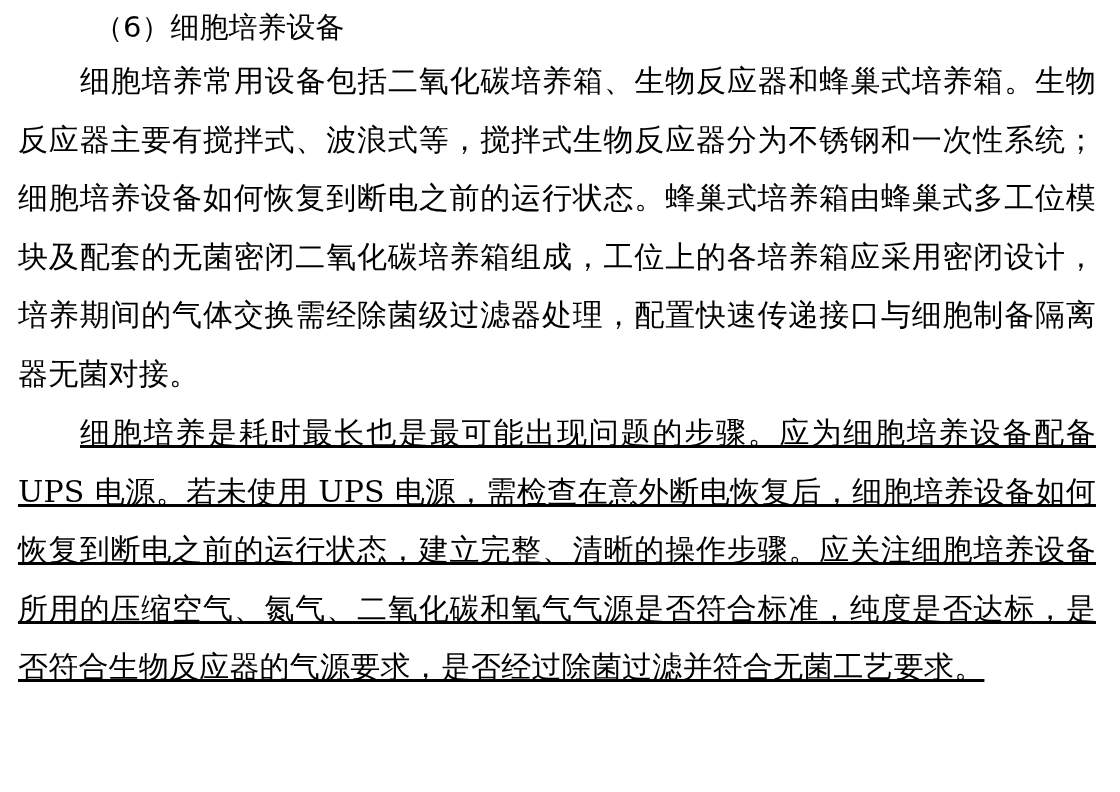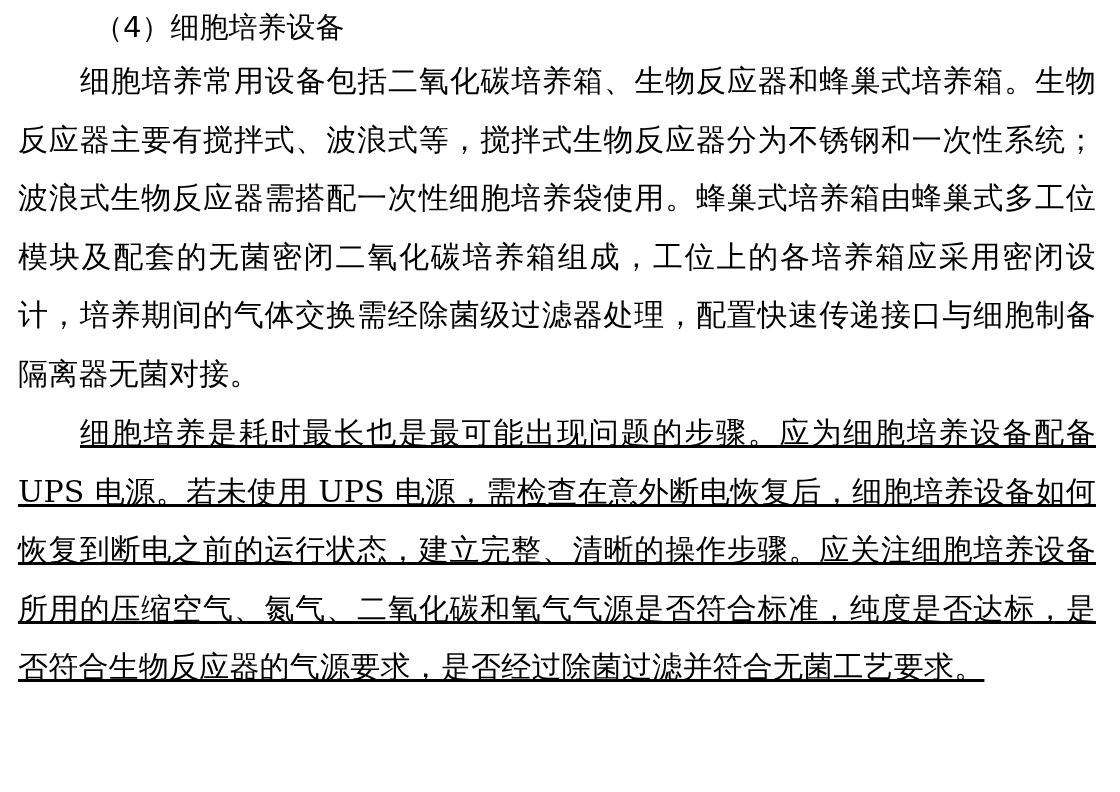--- a/index.html
+++ b/index.html
@@ -43,16 +43,16 @@
   }
   .para-2 {
     margin-top: 1px;
     text-decoration: underline;
   }
 </style>
 </head>
 <body>
 
 <div class="page">
-  <h1 class="heading">（4）细胞培养设备</h1>
-  <p class="para">细胞培养常用设备包括二氧化碳培养箱、生物反应器和蜂巢式培养箱。生物反应器主要有搅拌式、波浪式等，搅拌式生物反应器分为不锈钢和一次性系统；波浪式生物反应器需搭配一次性细胞培养袋使用。蜂巢式培养箱由蜂巢式多工位模块及配套的无菌密闭二氧化碳培养箱组成，工位上的各培养箱应采用密闭设计，培养期间的气体交换需经除菌级过滤器处理，配置快速传递接口与细胞制备隔离器无菌对接。</p>
+  <h1 class="heading">（6）细胞培养设备</h1>
+  <p class="para">细胞培养常用设备包括二氧化碳培养箱、生物反应器和蜂巢式培养箱。生物反应器主要有搅拌式、波浪式等，搅拌式生物反应器分为不锈钢和一次性系统；细胞培养设备如何恢复到断电之前的运行状态。蜂巢式培养箱由蜂巢式多工位模块及配套的无菌密闭二氧化碳培养箱组成，工位上的各培养箱应采用密闭设计，培养期间的气体交换需经除菌级过滤器处理，配置快速传递接口与细胞制备隔离器无菌对接。</p>
   <p class="para para-2">细胞培养是耗时最长也是最可能出现问题的步骤。应为细胞培养设备配备 UPS 电源。若未使用 UPS 电源，需检查在意外断电恢复后，细胞培养设备如何恢复到断电之前的运行状态，建立完整、清晰的操作步骤。应关注细胞培养设备所用的压缩空气、氮气、二氧化碳和氧气气源是否符合标准，纯度是否达标，是否符合生物反应器的气源要求，是否经过除菌过滤并符合无菌工艺要求。</p>
 </div>
 
 </body></html>

